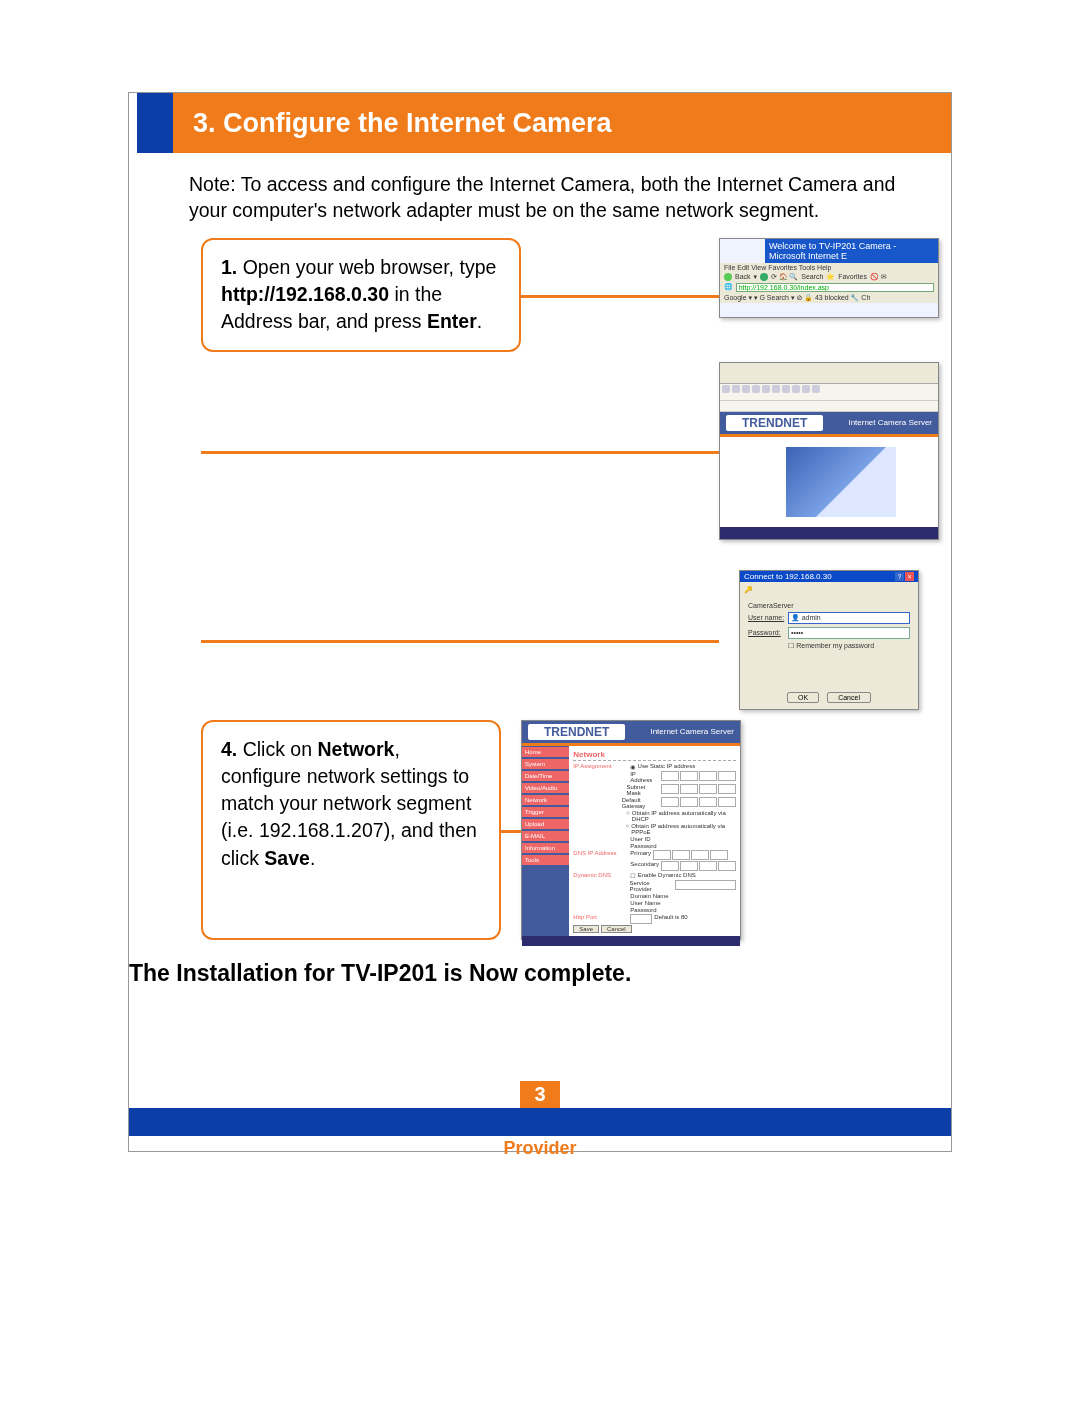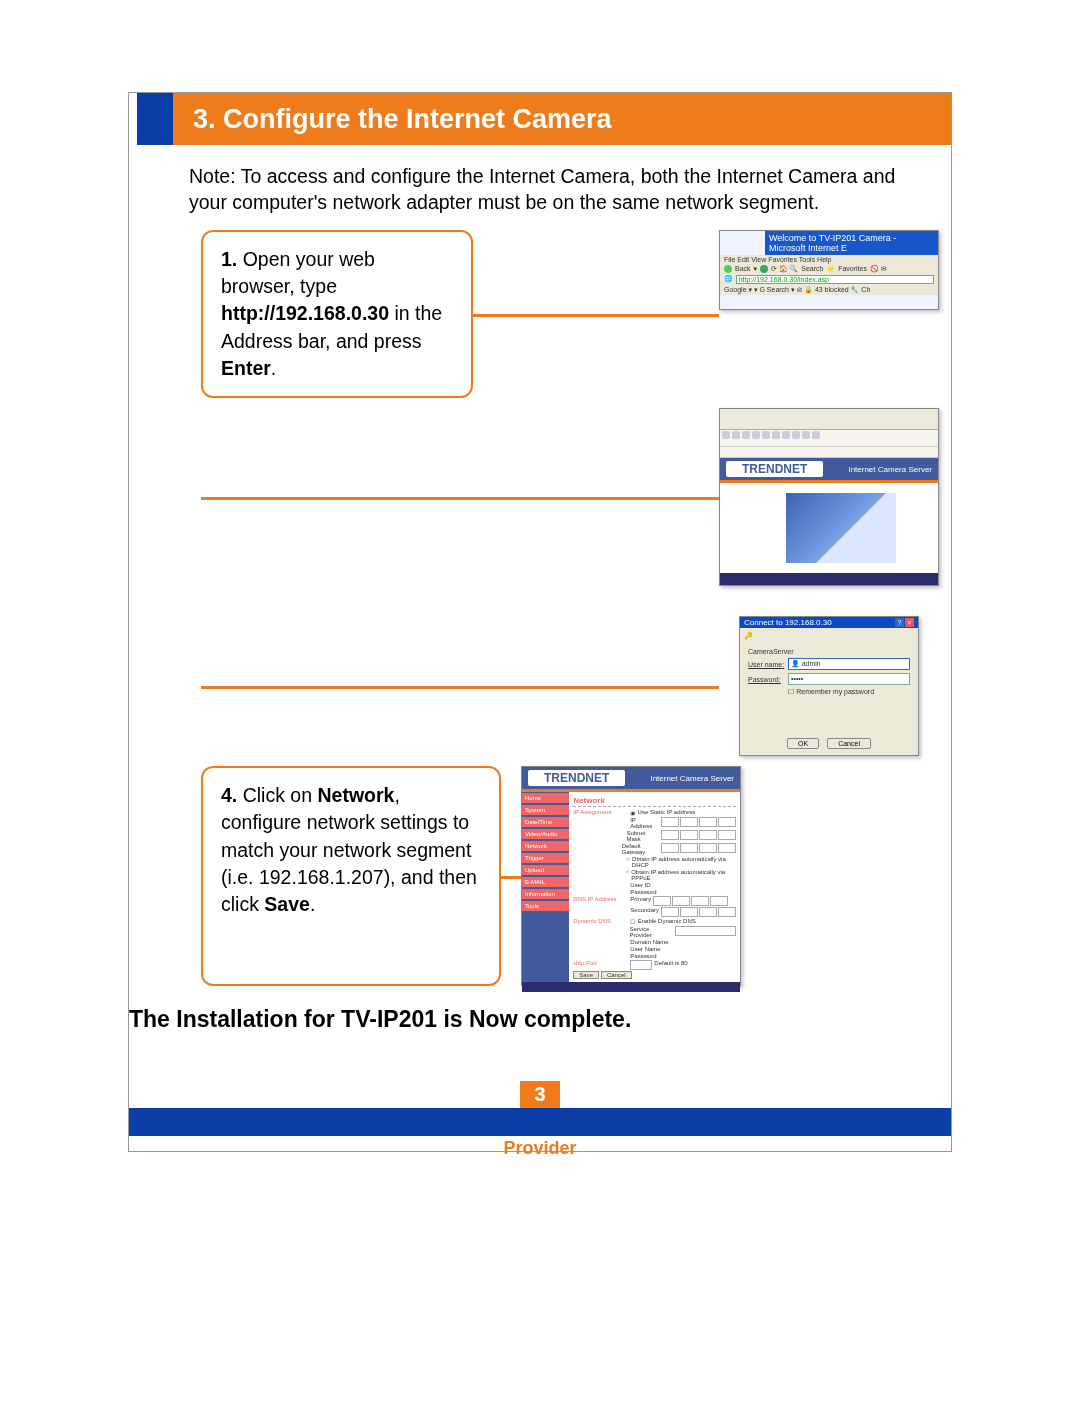--- a/index.html
+++ b/index.html
@@ -16,21 +16,21 @@
     top: 92px;
     width: 824px;
     border: 1px solid #999;
     box-sizing: border-box;
     height: 1060px;
     background: #fff;
   }
   .title-bar {
     display: flex;
     align-items: stretch;
-    height: 52px;
+    height: 60px;
     padding-left: 8px;
   }
   .title-bar .blue {
     width: 36px;
     background: #0b3ea7;
   }
   .title-bar .orange {
     flex: 1;
     background: #f07b1a;
     color: #fff;
@@ -169,21 +169,21 @@
   <div class="title-bar">
     <div class="blue"></div>
     <div class="orange">3. Configure the Internet Camera</div>
   </div>
 
   <div class="note">
     <span class="u">Note:</span><span> To access and configure the Internet Camera, both the Internet Camera and your computer's network adapter must be on the same network segment.</span>
   </div>
 
   <div class="row">
-    <div class="stepbox" style="width:272px">
+    <div class="stepbox" style="width:320px">
       <b>1.</b><span> Open your web browser, type </span><b>http://192.168.0.30</b><span> in the Address bar, and press </span><b>Enter</b><span>.</span>
     </div>
     <div class="connector"></div>
     <div class="shot h80">
       <div class="ie-title">Welcome to TV-IP201 Camera - Microsoft Internet E</div>
       <div class="ie-menu">File   Edit   View   Favorites   Tools   Help</div>
       <div class="ie-tool">
         <span class="ie-circ g"></span><span>Back</span> ▾ <span class="ie-circ"></span> ⟳ 🏠 🔍 <span>Search</span> ⭐ <span>Favorites</span> 🚫 ✉
       </div>
       <div class="ie-addr">

